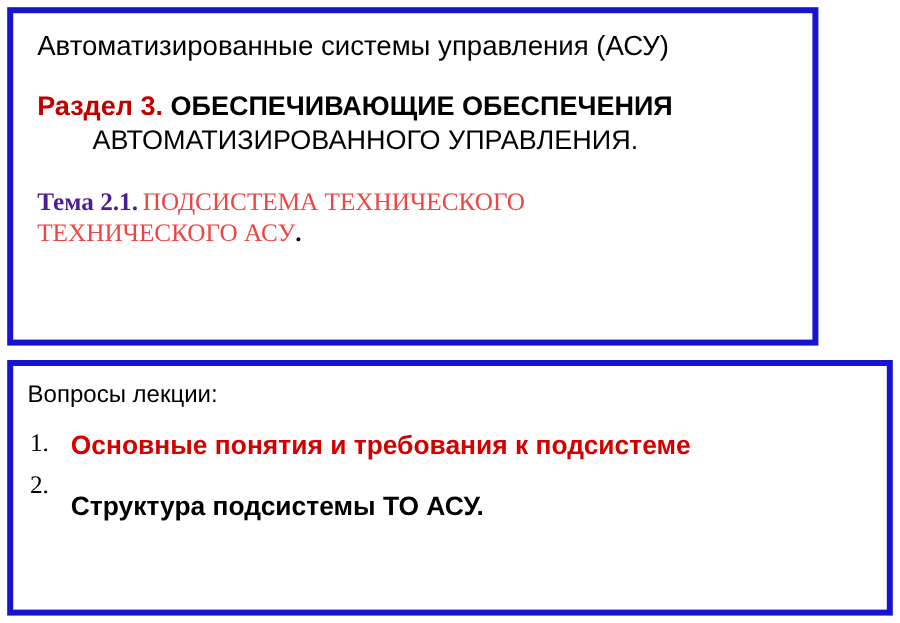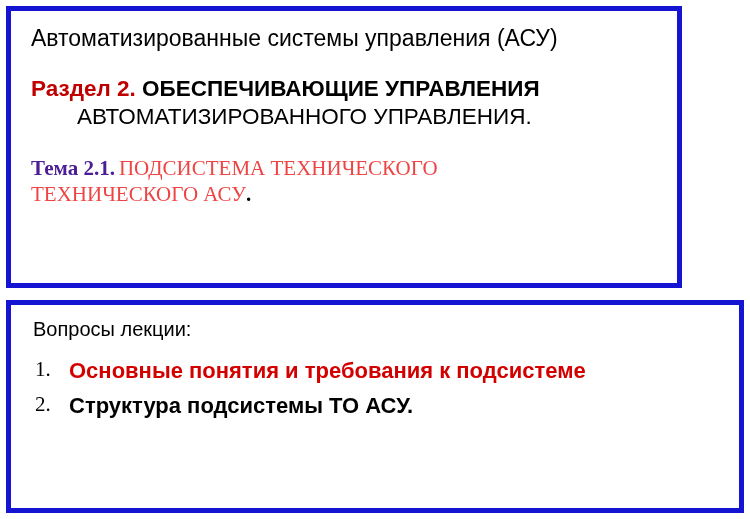--- a/index.html
+++ b/index.html
@@ -89,21 +89,21 @@
   
   .panel-bottom {
     position: absolute;
     left: 6px;
     top: 300px;
     width: 738px;
     height: 213px;
     border: 5px solid #1414d2;
     background: #ffffff;
     box-sizing: border-box;
-    padding: 10px 14px 0 14px;
+    padding: 10px 14px 0 4px;
   }
 
   .questions-header {
     font-family: "Liberation Sans", sans-serif;
     font-size: 20px;
     color: #000000;
     margin: 3px 0 0 8px;
   }
 
   .q-list {
@@ -126,35 +126,36 @@
     font-size: 22px;
     line-height: 1.3;
   }
   .q-red {
     color: #d30000;
     font-weight: bold;
   }
   .q-black {
     color: #000000;
     font-weight: bold;
+    margin-top: 16px;
   }
 </style>
 </head>
 <body>
 
 <div class="slide">
 
   <div class="panel-top">
 
     <div class="course-title">Автоматизированные системы управления (АСУ)</div>
 
     <div class="section-block">
       <div class="section-line1">
-        <span class="section-label">Раздел 2.</span>
-        <span class="section-text">ОБЕСПЕЧИВАЮЩИЕ УПРАВЛЕНИЯ</span>
+        <span class="section-label">Раздел 3.</span>
+        <span class="section-text">ОБЕСПЕЧИВАЮЩИЕ ОБЕСПЕЧЕНИЯ</span>
       </div>
       <div class="section-line2">АВТОМАТИЗИРОВАННОГО УПРАВЛЕНИЯ.</div>
     </div>
 
     <div class="topic-block">
       <div>
         <span class="topic-label">Тема 2.1.</span>
         <span class="topic-text">ПОДСИСТЕМА ТЕХНИЧЕСКОГО</span>
       </div>
       <div>

